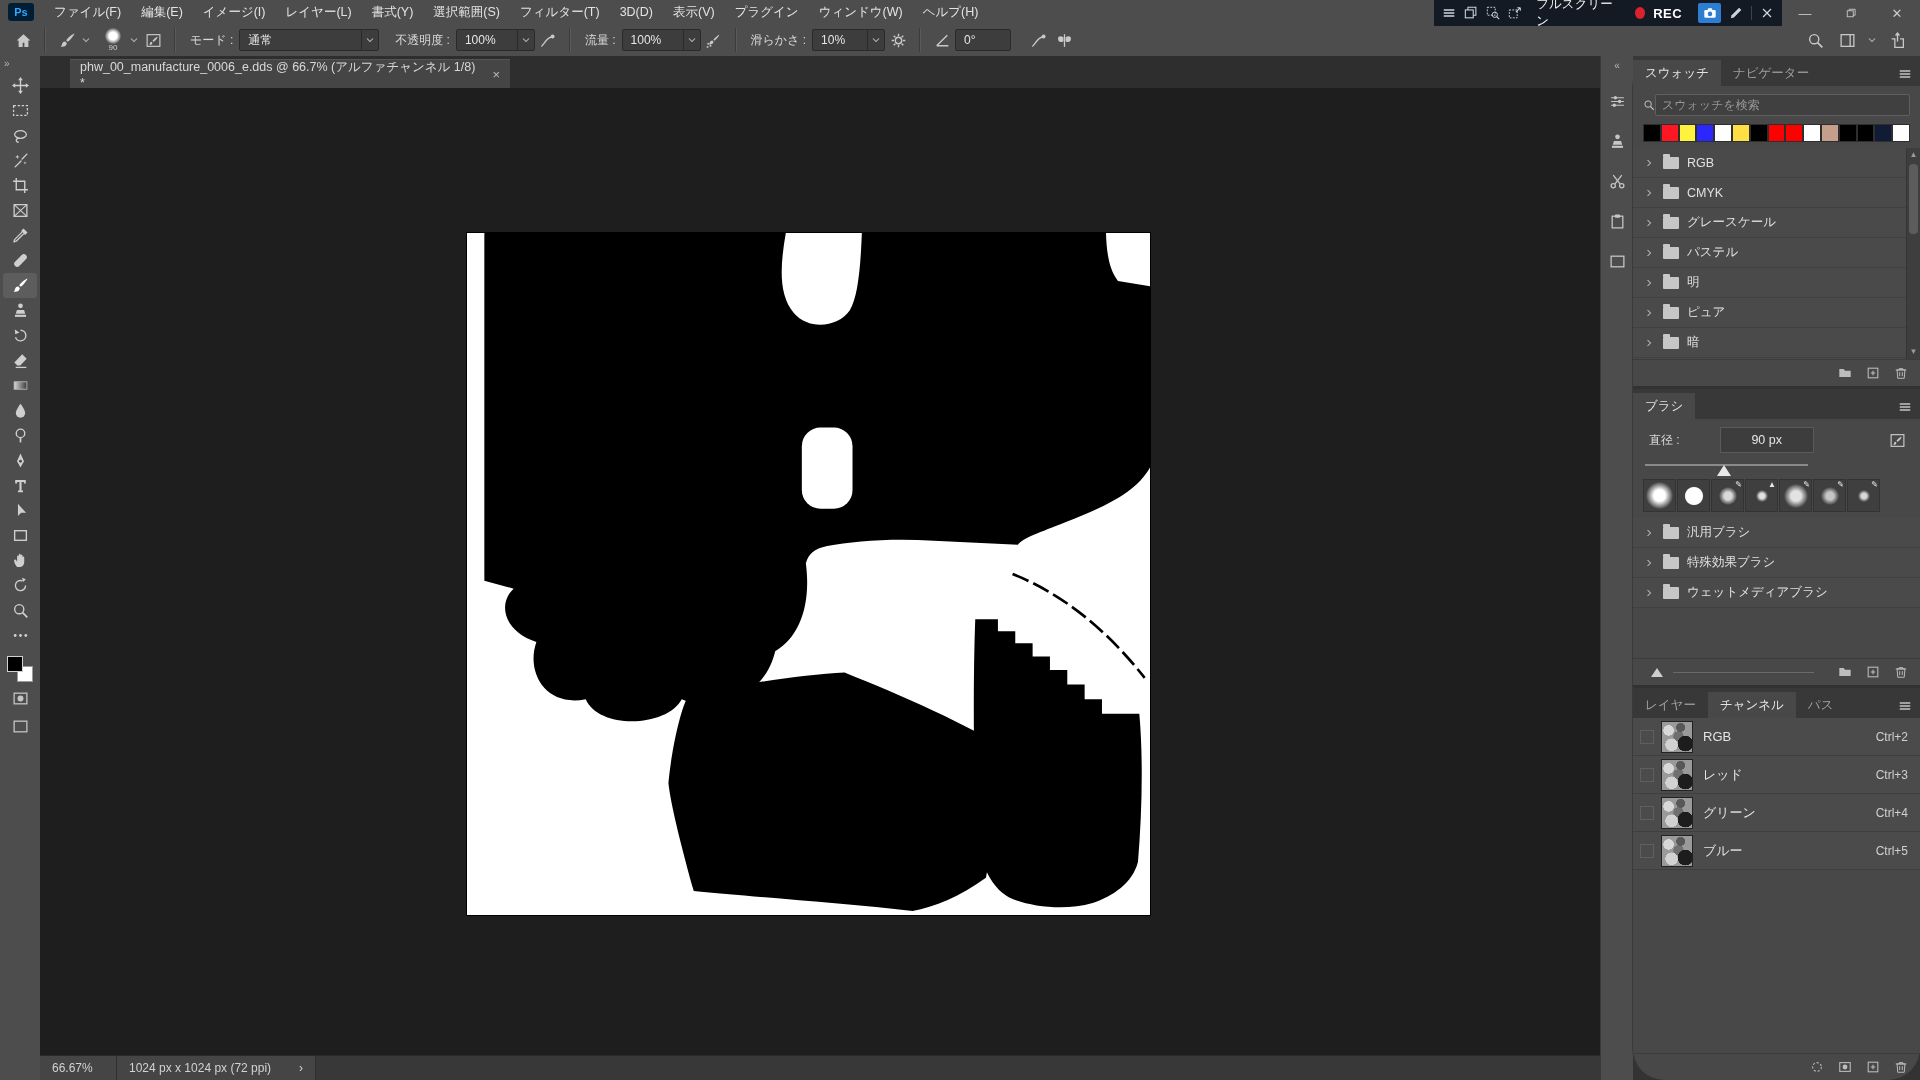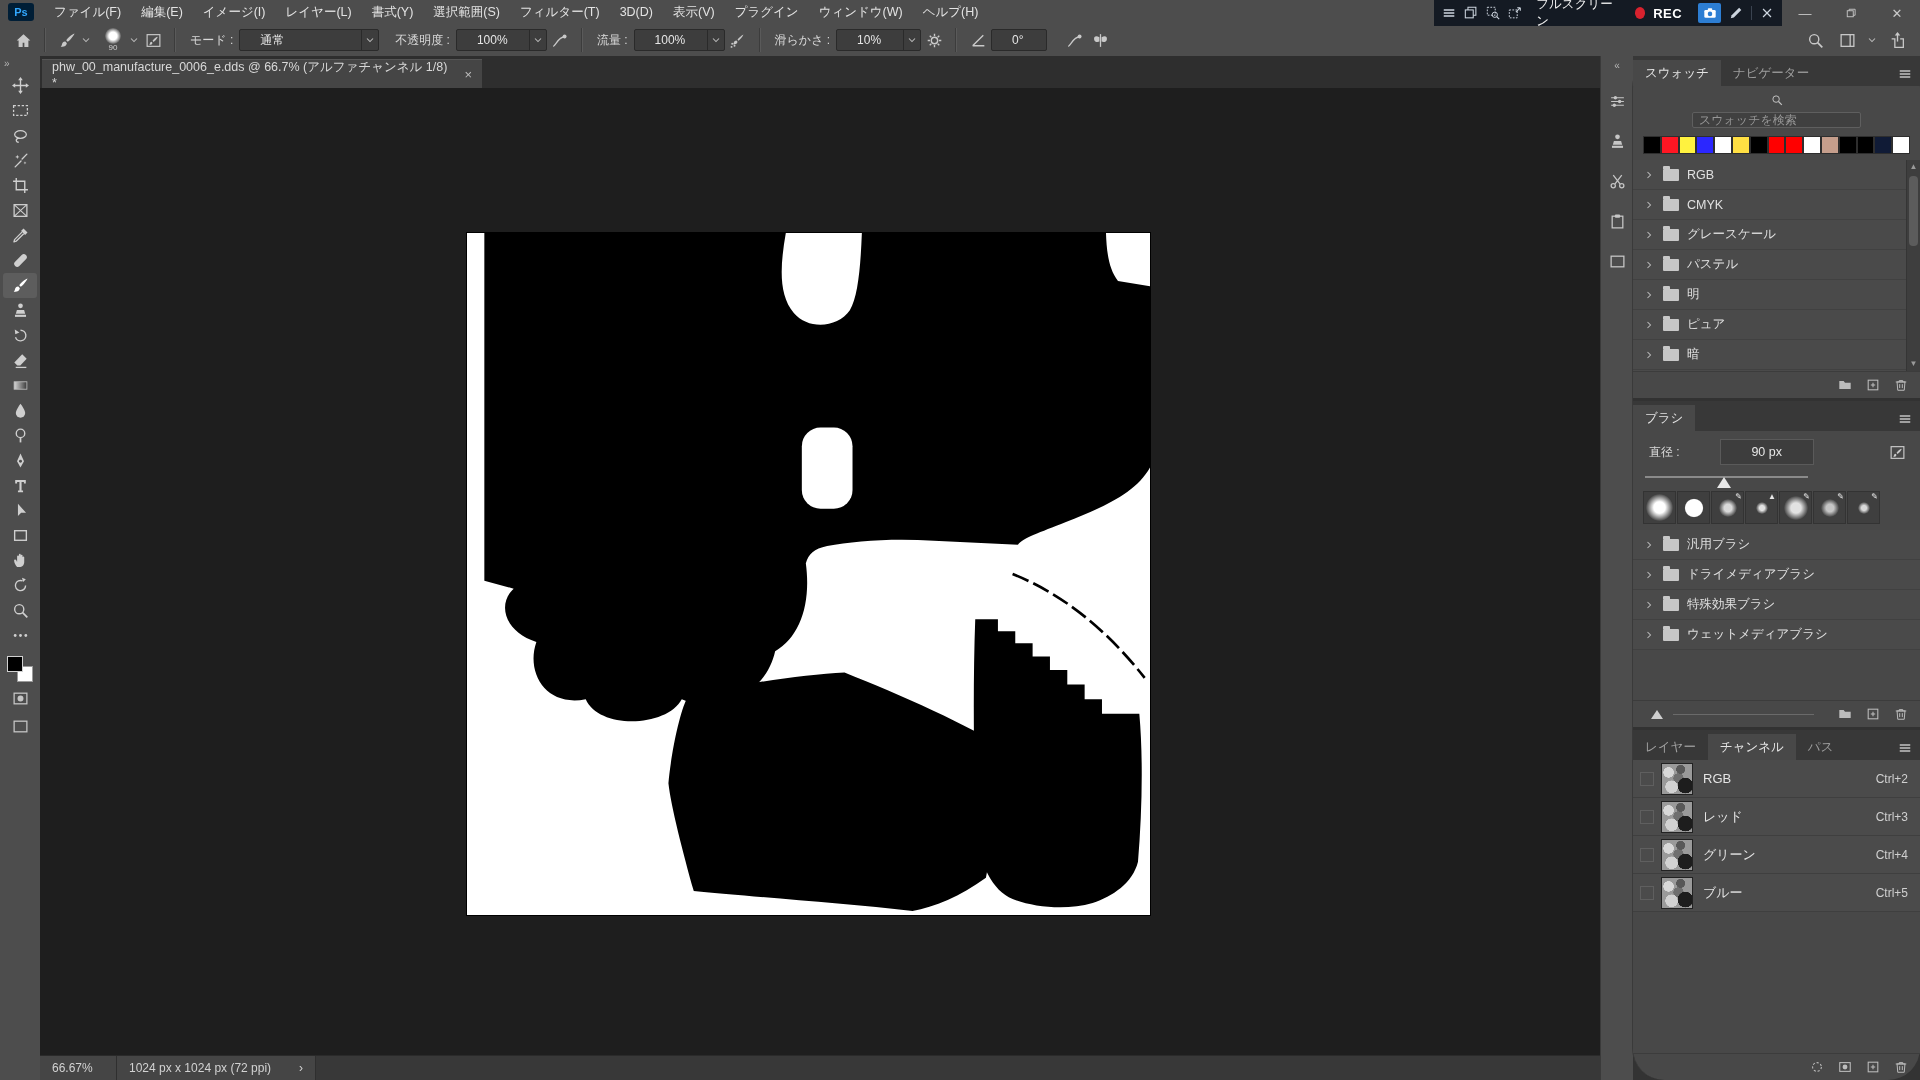--- a/index.html
+++ b/index.html
@@ -29,21 +29,21 @@
   #wincontrols{position:absolute;right:0;top:0;width:138px;height:26px;display:flex;align-items:center;
                justify-content:space-around;color:#c9c9c9;z-index:4;}
   #wincontrols .wc{width:30px;height:22px;display:flex;align-items:center;justify-content:center;font-size:13px;}
 
   
   #optionsbar{position:absolute;left:0;top:24px;width:1920px;height:32px;background:#4d4d4d;
               border-bottom:1px solid #2e2e2e;display:flex;align-items:center;color:#d6d6d6;}
   .ob-sep{width:1px;height:24px;background:#3c3c3c;margin:0 8px;border-right:1px solid #5a5a5a;}
   .ob-lbl{font-size:12px;color:#d9d9d9;margin:0 6px;white-space:nowrap;text-align:right;}
   .field{height:20px;background:#3d3d3d;border:1px solid #2a2a2a;border-radius:2px;display:flex;align-items:center;}
-  .field .val{padding:0 8px;font-size:12px;color:#e6e6e6;margin-left:12px;}
+  .field .val{padding:0 8px;font-size:12px;color:#e6e6e6;}
   .field .chev{width:16px;height:100%;border-left:1px solid #2a2a2a;display:flex;align-items:center;justify-content:center;color:#bdbdbd;}
   .ob-icon{width:26px;height:26px;display:flex;align-items:center;justify-content:center;color:#c9c9c9;border-radius:2px;}
   #brush-tip{display:flex;flex-direction:column;align-items:center;width:30px;margin-left:6px;}
   #brush-tip .dot{width:16px;height:16px;border-radius:50%;
        background:radial-gradient(circle,#ffffff 0%,#ffffff 35%,rgba(255,255,255,0) 75%);}
   #brush-tip .num{font-size:8px;color:#cfcfcf;line-height:8px;}
   #ob-right{margin-left:auto;display:flex;align-items:center;gap:6px;padding-right:10px;}
 
   
   #leftbar{position:absolute;left:0;top:56px;width:40px;height:1024px;background:#4d4d4d;
@@ -51,21 +51,21 @@
   #leftbar .collapser{align-self:flex-start;color:#b5b5b5;font-size:10px;padding:2px 4px 4px;}
   .tool{width:34px;height:25px;display:flex;align-items:center;justify-content:center;color:#cfcfcf;border-radius:3px;}
   .tool.sel{background:#5d5d5d;color:#ffffff;}
   #fgbg{position:relative;width:26px;height:26px;margin-top:8px;}
   #fgbg .bg{position:absolute;right:0;bottom:0;width:14px;height:14px;background:#fff;border:1px solid #9a9a9a;}
   #fgbg .fg{position:absolute;left:0;top:0;width:14px;height:14px;background:#000;border:1px solid #d0d0d0;}
   .lb-bottom{width:34px;height:24px;display:flex;align-items:center;justify-content:center;color:#c5c5c5;margin-top:4px;}
 
   
   #docarea{position:absolute;left:40px;top:56px;width:1560px;height:1024px;background:#1e1e1e;}
-  #tabbar{position:absolute;left:0;top:0;width:100%;height:32px;background:#2e2e2e;display:flex;align-items:flex-end;}
+  #tabbar{position:absolute;left:0;top:0;width:100%;height:32px;background:#2e2e2e;display:flex;align-items:flex-end;padding-left:28px;}
   #doctab{height:28px;margin-left:2px;background:#454545;display:flex;align-items:center;gap:10px;
           padding:0 10px;border-top:1px solid #555;font-size:12.5px;color:#d8d8d8;max-width:420px;}
   #doctab .close{color:#bdbdbd;font-size:13px;}
   #canvasbox{position:absolute;left:427px;top:177px;width:683px;height:682px;background:#fff;box-shadow:0 0 0 1px #000;}
   #statusbar{position:absolute;left:0;bottom:0;width:100%;height:24px;background:#383838;display:flex;align-items:stretch;
              border-top:1px solid #2a2a2a;font-size:12px;color:#d2d2d2;}
   .seg{background:#454545;display:flex;align-items:center;padding:0 12px;border-right:1px solid #2f2f2f;}
   #status-zoom{min-width:52px;}
   #status-info{gap:28px;}
 
@@ -75,21 +75,21 @@
   #panelstrip .collapser{color:#b5b5b5;font-size:10px;padding:4px 0 10px;}
   .strip-icon{width:26px;height:26px;margin:7px 0;display:flex;align-items:center;justify-content:center;color:#c6c6c6;border-radius:3px;}
 
   
   #rightpanel{position:absolute;left:1632px;top:56px;width:288px;height:1024px;background:#484848;
               display:flex;flex-direction:column;border-left:1px solid #3a3a3a;box-sizing:border-box;border-radius:32px;}
   .ptabs{height:30px;background:#383838;display:flex;align-items:flex-end;flex-shrink:0;}
   .ptab{height:26px;display:flex;align-items:center;padding:0 12px;font-size:12.5px;color:#9f9f9f;}
   .ptab.on{background:#484848;color:#e4e4e4;}
   .ptabs .pmenu{margin-left:auto;margin-right:8px;margin-bottom:5px;color:#c2c2c2;}
-  .searchrow{display:flex;align-items:center;gap:6px;padding:8px 10px 6px;flex-direction:column;}
+  .searchrow{display:flex;align-items:center;padding:8px 10px 6px;}
   .searchrow .mag{color:#c2c2c2;}
   .search{flex:1;height:20px;background:#404040;border:1px solid #5f5f5f;border-radius:2px;color:#e2e2e2;
           font-size:12px;padding:0 6px;font-family:inherit;}
   .search::placeholder{color:#979797;}
   #chiprow{display:flex;padding:2px 10px 6px;gap:0;}
   .chip{width:18px;height:18px;border:1px solid #2e2e2e;box-sizing:border-box;}
   .grouplist{background:#4a4a4a;position:relative;overflow:hidden;flex-shrink:0;}
   .grow{height:29px;display:flex;align-items:center;gap:8px;padding-left:10px;border-bottom:1px solid #414141;font-size:12.5px;color:#e0e0e0;}
   .grow .tw{color:#bdbdbd;}
   .folder-ic{width:16px;height:12px;background:#c7c7c7;border-radius:1px;position:relative;}
@@ -885,27 +885,20 @@
             <use href="#s-chevr"></use>
           </svg>
           <span class="folder-ic"></span>
           <span>汎用ブラシ</span>
         </div>
       <div class="grow">
           <svg class="ic12 tw">
             <use href="#s-chevr"></use>
           </svg>
           <span class="folder-ic"></span>
-          <span>ドライメディアブラシ</span>
-        </div>
-      <div class="grow">
-          <svg class="ic12 tw">
-            <use href="#s-chevr"></use>
-          </svg>
-          <span class="folder-ic"></span>
           <span>特殊効果ブラシ</span>
         </div>
       <div class="grow">
           <svg class="ic12 tw">
             <use href="#s-chevr"></use>
           </svg>
           <span class="folder-ic"></span>
           <span>ウェットメディアブラシ</span>
         </div>
     </div>

